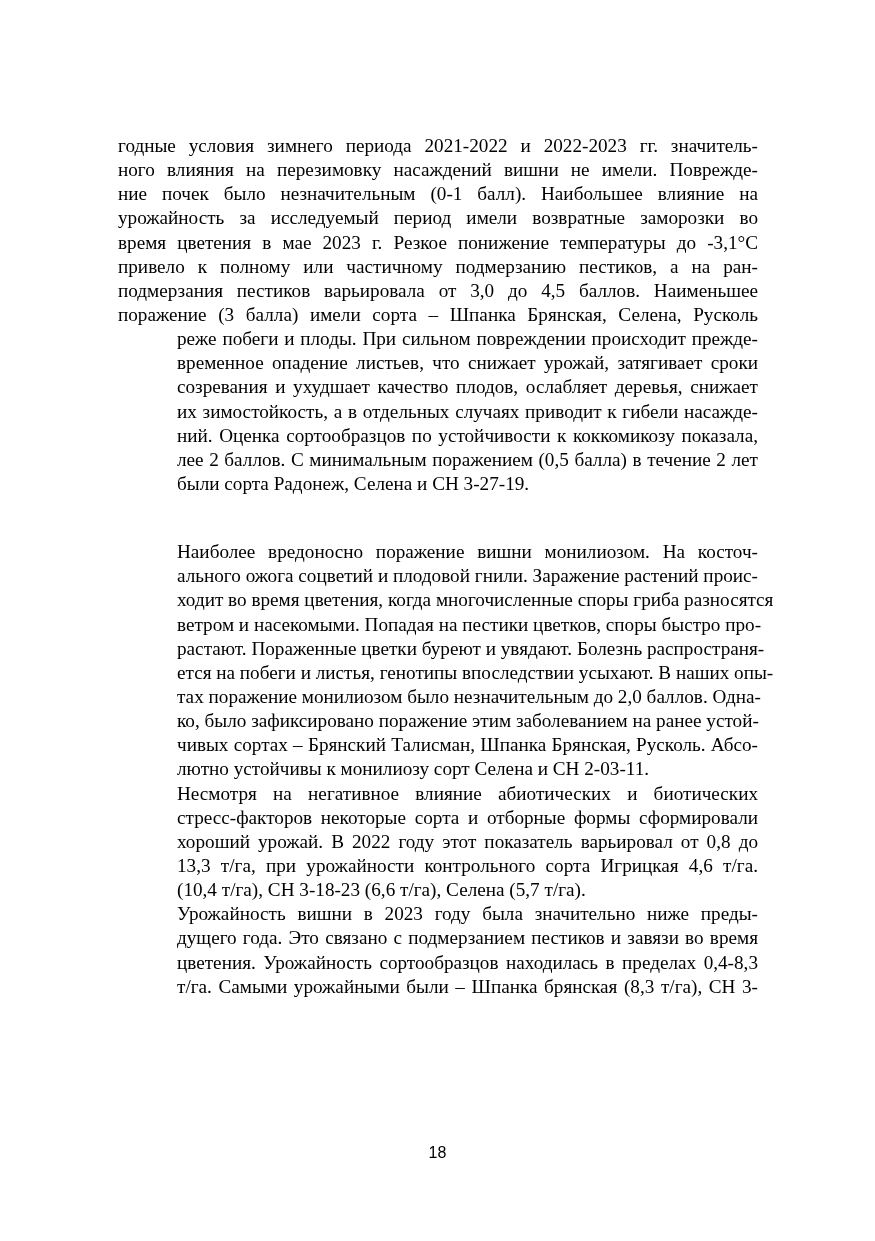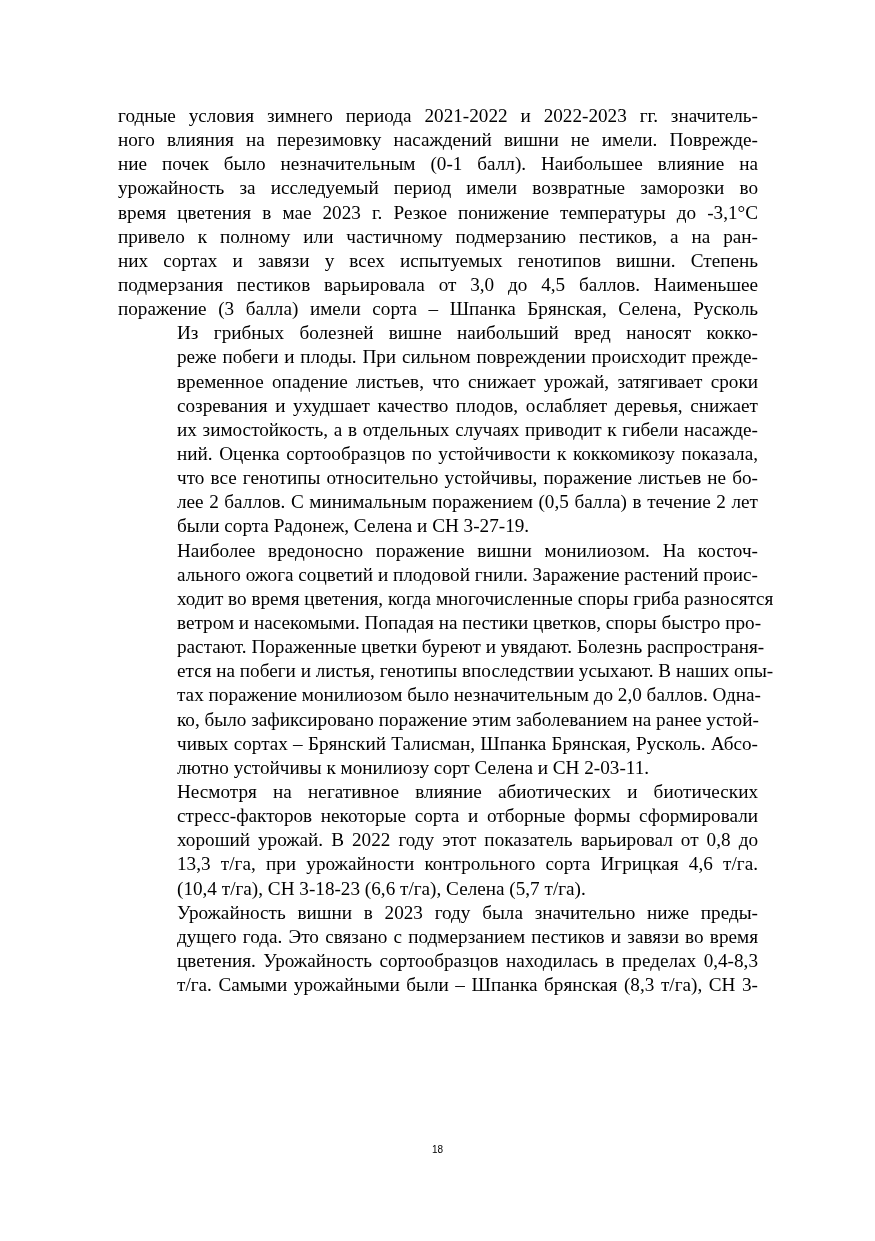--- a/index.html
+++ b/index.html
@@ -9,21 +9,21 @@
     }
     body {
       width: 875px;
       height: 1241px;
       position: relative;
       overflow: hidden;
     }
     .page {
       position: absolute;
       left: 118px;
-      top: 104px;
+      top: 134px;
       width: 640px;
       font-family: "Liberation Serif", serif;
       font-size: 19.2px;
       line-height: 24.15px;
       color: #000000;
       text-align: justify;
       hyphens: manual;
     }
     .page p {
       margin: 0;
@@ -42,52 +42,49 @@
     .line.last {
       text-align-last: left;
     }
     .page-number {
       position: absolute;
       left: 0;
       width: 875px;
       top: 1144px;
       text-align: center;
       font-family: "Liberation Sans", sans-serif;
-      font-size: 10px;
+      font-size: 16px;
       color: #000000;
     }
   </style>
 </head>
 <body>
 
 <div class="page">
   <p>
       <span class="line">годные условия зимнего периода 2021-2022 и 2022-2023 гг. значитель-</span>
       <span class="line">ного влияния на перезимовку насаждений вишни не имели. Повреж­де-</span>
       <span class="line">ние почек было незначительным (0-1 балл). Наибольшее влияние на</span>
       <span class="line">урожайность за исследуемый период имели возвратные заморозки во</span>
       <span class="line">время цветения в мае 2023 г. Резкое понижение температуры до -3,1°С</span>
       <span class="line">привело к полному или частичному подмерзанию пестиков, а на ран-</span>
-      <span class="line">них сортах и завязи у всех испытуемых генотипов вишни. Степень</span>
       <span class="line">подмерзания пестиков варьировала от 3,0 до 4,5 баллов. Наименьшее</span>
       <span class="line">поражение (3 балла) имели сорта – Шпанка Брянская, Селена, Русколь</span>
     </p>
   <p class="indent">
-      <span class="line" style="text-indent: 59px;">Из грибных болезней вишне наибольший вред наносят кокко-</span>
       <span class="line">реже побеги и плоды. При сильном повреждении происходит прежде-</span>
       <span class="line">временное опадение листьев, что снижает урожай, затягивает сроки</span>
       <span class="line">созревания и ухудшает качество плодов, ослабляет деревья, снижает</span>
       <span class="line">их зимостойкость, а в отдельных случаях приводит к гибели насажде-</span>
       <span class="line">ний. Оценка сортообразцов по устойчивости к коккомикозу показала,</span>
-      <span class="line">что все генотипы относительно устойчивы, поражение листьев не бо-</span>
       <span class="line">лее 2 баллов. С минимальным поражением (0,5 балла) в течение 2 лет</span>
       <span class="line last">были сорта Радонеж, Селена и СН 3-27-19.</span>
     </p>
   <p class="indent">
-      <span class="line" style="text-indent: 59px;">Наиболее вредоносно поражение вишни монилиозом. На косточ-</span>
+      <span class="line" style="text-indent: 59px; margin-top: 44px;">Наиболее вредоносно поражение вишни монилиозом. На косточ-</span>
       <span class="line">ального ожога соцветий и плодовой гнили. Заражение растений проис-</span>
       <span class="line">ходит во время цветения, когда многочисленные споры гриба разносятся</span>
       <span class="line">ветром и насекомыми. Попадая на пестики цветков, споры быстро про-</span>
       <span class="line">растают. Пораженные цветки буреют и увядают. Болезнь распространя-</span>
       <span class="line">ется на побеги и листья, генотипы впоследствии усыхают. В наших опы-</span>
       <span class="line">тах поражение монилиозом было незначительным до 2,0 баллов. Одна-</span>
       <span class="line">ко, было зафиксировано поражение этим заболеванием на ранее устой-</span>
       <span class="line">чивых сортах – Брянский Талисман, Шпанка Брянская, Русколь. Абсо-</span>
       <span class="line last">лютно устойчивы к монилиозу сорт Селена и СН 2-03-11.</span>
     </p>

